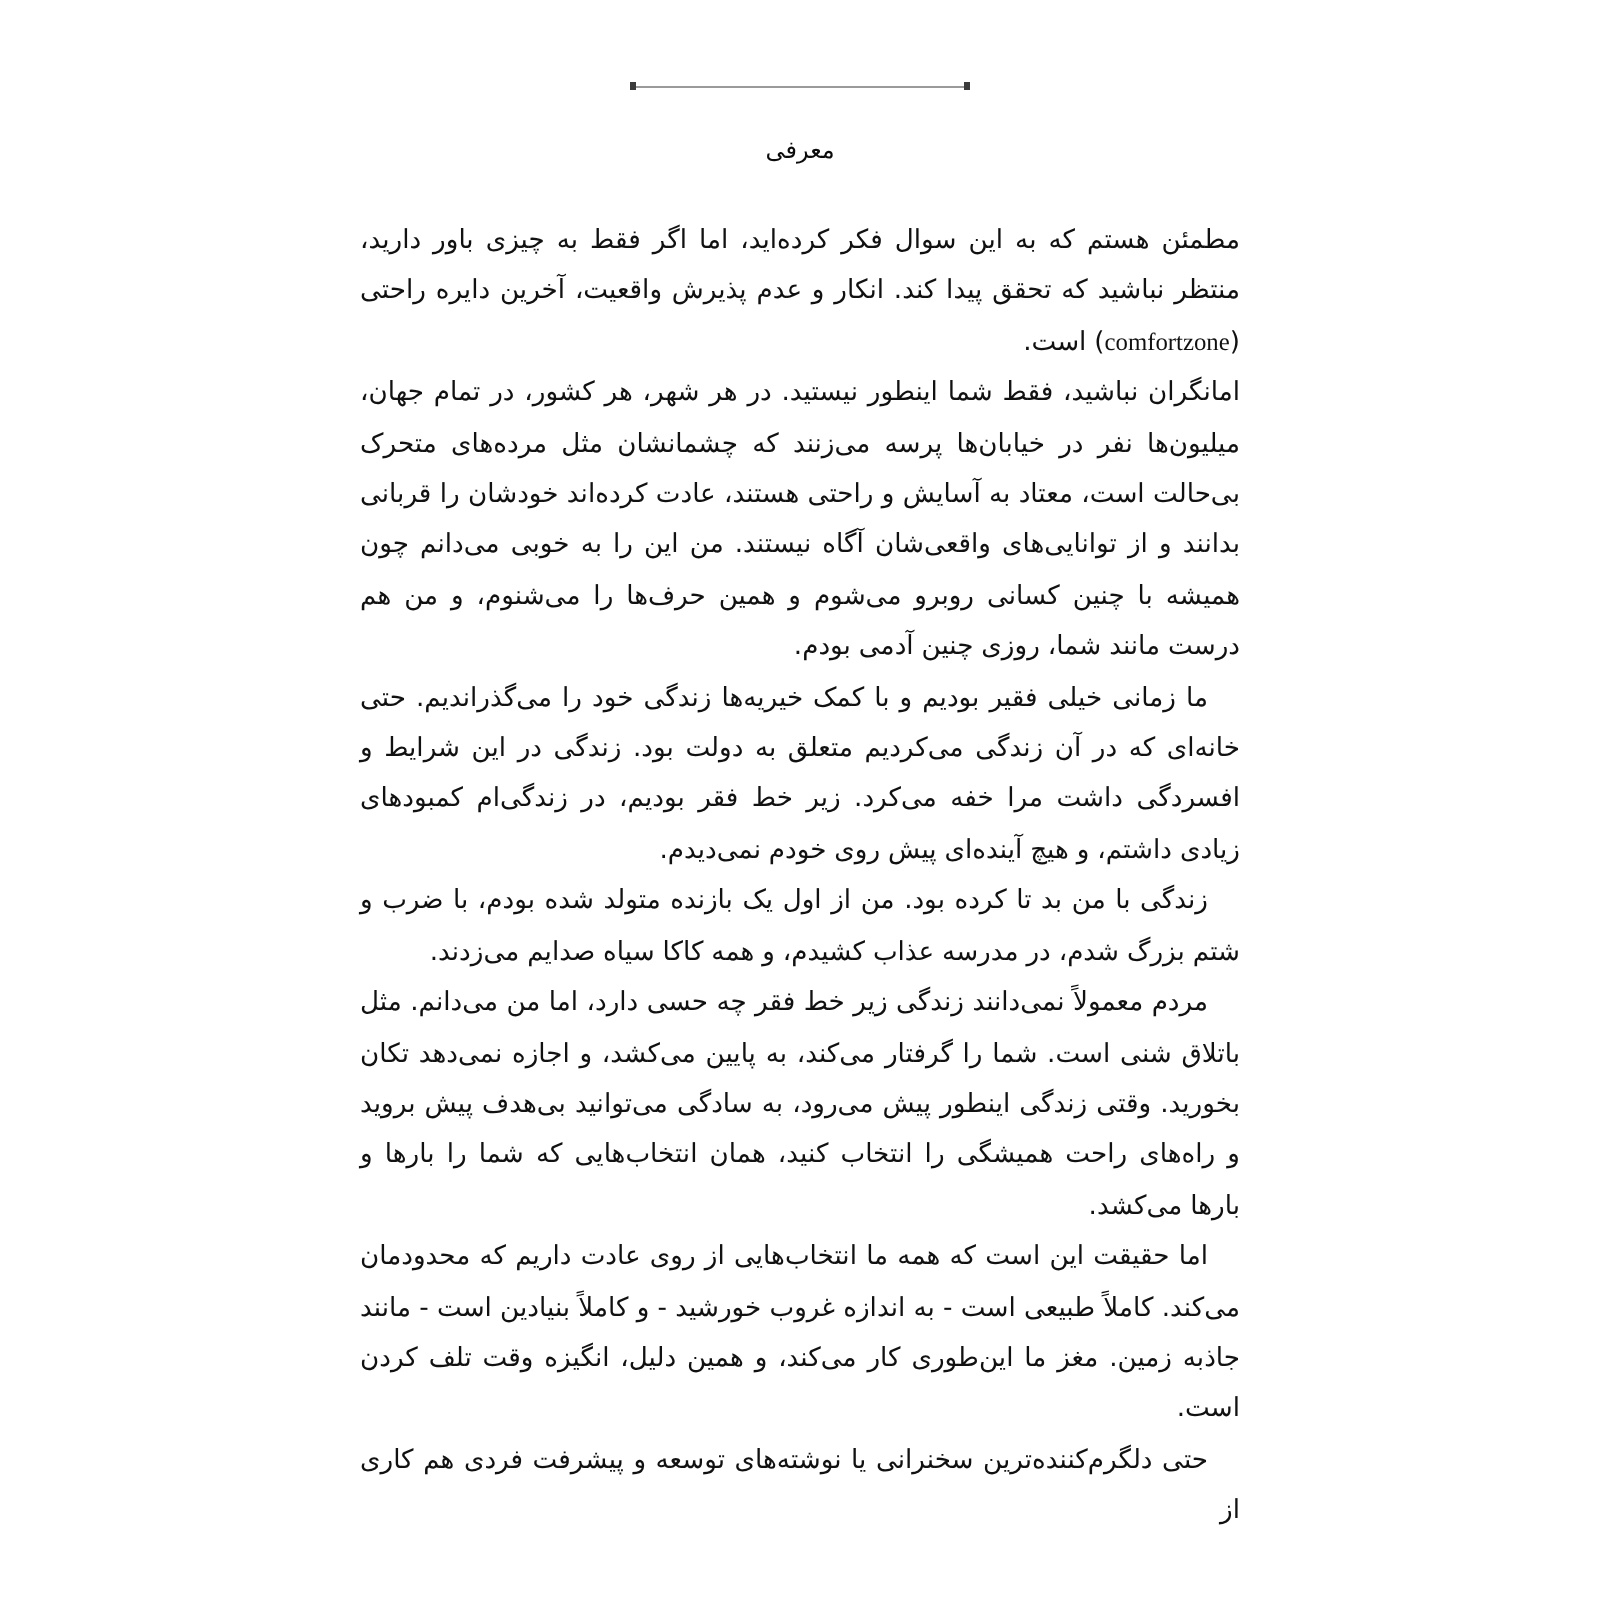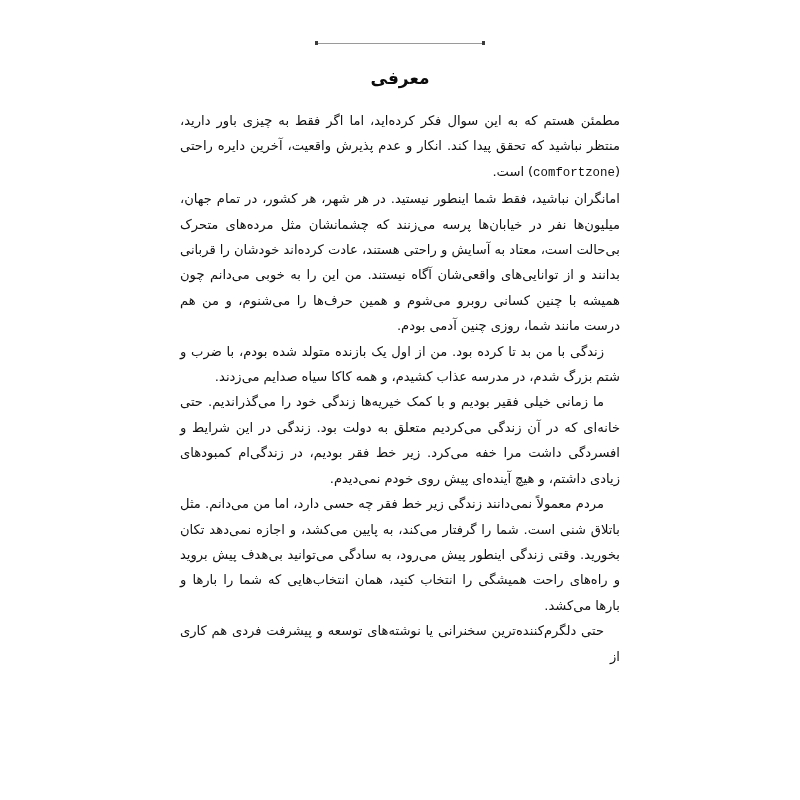--- a/index.html
+++ b/index.html
@@ -56,22 +56,22 @@
   .rule-cap.left  { left: 0; }
   .rule-cap.right { right: 0; }
 
   
   .heading {
     position: absolute;
     top: 68px;
     left: 180px;
     right: 180px;
     text-align: center;
-    font-weight: 700;
-    font-size: 17px;
+    font-weight: 400;
+    font-size: 12px;
     letter-spacing: 0.5px;
     color: #0b0b0b;
     direction: rtl;
   }
 
   
   .body-block {
     position: absolute;
     top: 108px;
     right: 180px;
@@ -93,21 +93,21 @@
     text-align-last: right;
   }
 
   .body-block p.no-indent {
     text-indent: 0;
   }
 
   .latin {
     direction: ltr;
     unicode-bidi: isolate;
-    font-family: Liberation Mono, monospace;
+    font-family: Liberation Serif, serif;
     font-size: 12.4px;
   }
 </style>
 </head>
 <body>
 
 <div class="page">
 
   <div class="rule-wrap">
     <div class="rule">
@@ -120,24 +120,25 @@
   <div class="heading">معرفی</div>
 
   <div class="body-block">
 
 
     <p class="no-indent"><span>مطمئن هستم که به این سوال فکر کرده‌اید، اما اگر فقط به چیزی باور دارید، منتظر نباشید که تحقق پیدا کند. انکار و عدم پذیرش واقعیت، آخرین دایره راحتی (</span><span class="latin">comfortzone</span><span>) است.</span></p>
 
     <p class="no-indent">امانگران نباشید، فقط شما اینطور نیستید. در هر شهر، هر کشور، در تمام جهان، میلیون‌ها نفر در خیابان‌ها پرسه می‌زنند که چشمانشان مثل مرده‌های متحرک بی‌حالت است، معتاد به آسایش و راحتی هستند، عادت کرده‌اند خودشان را قربانی بدانند و از توانایی‌های واقعی‌شان آگاه نیستند. من این را به خوبی می‌دانم چون همیشه با چنین کسانی روبرو می‌شوم و همین حرف‌ها را می‌شنوم، و من هم درست مانند شما، روزی چنین آدمی بودم.</p>
 
 
+    <p>ما زمانی خیلی فقیر بودیم و با کمک خیریه‌ها زندگی خود را می‌گذراندیم. حتی خانه‌ای که در آن زندگی می‌کردیم متعلق به دولت بود. زندگی در این شرایط و افسردگی داشت مرا خفه می‌کرد. زیر خط فقر بودیم، در زندگی‌ام کمبودهای زیادی داشتم، و هیچ آینده‌ای پیش روی خودم نمی‌دیدم.</p>
+
     <p>زندگی با من بد تا کرده بود. من از اول یک بازنده متولد شده بودم، با ضرب و شتم بزرگ شدم، در مدرسه عذاب کشیدم، و همه کاکا سیاه صدایم می‌زدند.</p>
-
-    <p>ما زمانی خیلی فقیر بودیم و با کمک خیریه‌ها زندگی خود را می‌گذراندیم. حتی خانه‌ای که در آن زندگی می‌کردیم متعلق به دولت بود. زندگی در این شرایط و افسردگی داشت مرا خفه می‌کرد. زیر خط فقر بودیم، در زندگی‌ام کمبودهای زیادی داشتم، و هیچ آینده‌ای پیش روی خودم نمی‌دیدم.</p>
 
     <p>مردم معمولاً نمی‌دانند زندگی زیر خط فقر چه حسی دارد، اما من می‌دانم. مثل باتلاق شنی است. شما را گرفتار می‌کند، به پایین می‌کشد، و اجازه نمی‌دهد تکان بخورید. وقتی زندگی اینطور پیش می‌رود، به سادگی می‌توانید بی‌هدف پیش بروید و راه‌های راحت همیشگی را انتخاب کنید، همان انتخاب‌هایی که شما را بارها و بارها می‌کشد.</p>
 
+    <p>اما حقیقت این است که همه ما انتخاب‌هایی از روی عادت داریم که محدودمان می‌کند. کاملاً طبیعی است - به اندازه غروب خورشید - و کاملاً بنیادین است - مانند جاذبه زمین. مغز ما این‌طوری کار می‌کند، و همین دلیل، انگیزه وقت تلف کردن است.</p>
 
     <p>حتی دلگرم‌کننده‌ترین سخنرانی یا نوشته‌های توسعه و پیشرفت فردی هم کاری از</p>
 
   </div>
 
 </div>
 
 </body></html>

